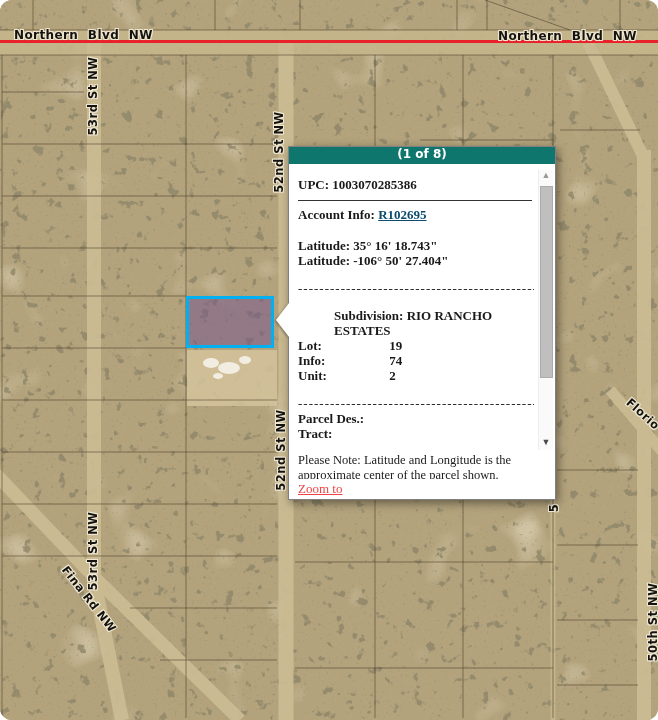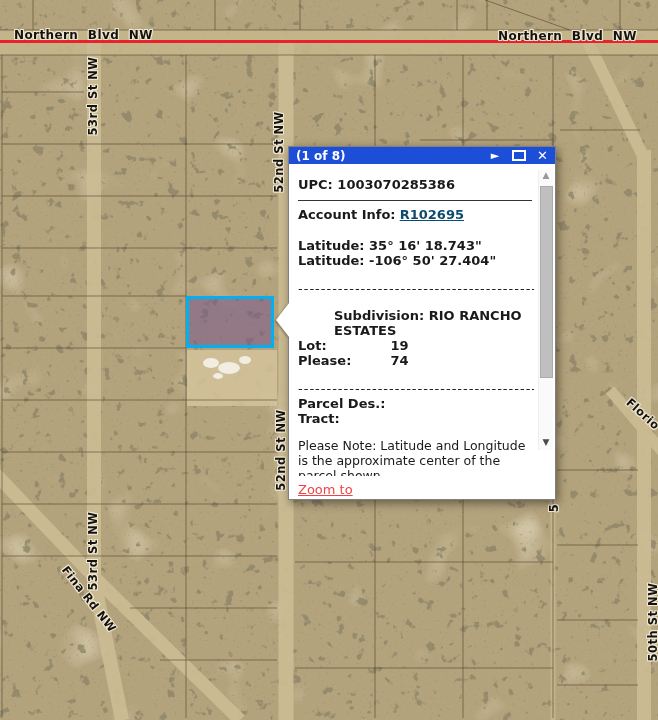--- a/index.html
+++ b/index.html
@@ -1,18 +1,18 @@
 <!DOCTYPE html>
 <html><head>
 <meta charset="utf-8">
 <style>
   html,body { margin:0; padding:0; }
   .stage {
     position:relative; width:658px; height:720px; overflow:hidden;
-    background:#b3a27a; font-family:"DejaVu Sans","Liberation Sans",sans-serif;
+    background:#b3a27a; font-family:"DejaVu Sans","Liberation Sans",sans-serif;border-radius:12px;
   }
   .stage svg.map-base { position:absolute; left:0; top:0; }
 
   
   .road-label {
     position:absolute; font-size:12px; font-weight:bold; color:#151310;
     white-space:nowrap; letter-spacing:.4px; word-spacing:5px;
     text-shadow:-1px -1px 0 #efe6cf,1px -1px 0 #efe6cf,-1px 1px 0 #efe6cf,1px 1px 0 #efe6cf,0 0 2px #fff;
   }
   .street-label {
@@ -37,30 +37,30 @@
     background:#fff; border:1px solid #808080; box-sizing:border-box;
     box-shadow:2px 3px 9px rgba(0,0,0,.45); font-size:13px; color:#1a1a1a;
   }
   .popup-arrow {
     position:absolute; left:-13px; top:156px; width:0; height:0;
     border-top:17px solid transparent; border-bottom:17px solid transparent;
     border-right:13px solid #fff;
     filter:drop-shadow(-1px 1px 1px rgba(0,0,0,.35));
   }
   .popup-header {
-    position:absolute; left:0; top:0; right:0; height:17px; background:#1d4ed8;
+    position:absolute; left:0; top:0; right:0; height:17px; background:#0f766e;
     color:#fff; display:flex; align-items:center; padding:0 7px; box-sizing:border-box;
-    font-size:12px; font-weight:bold; cursor:move;
+    font-size:12px; font-weight:bold; cursor:move;flex-direction:column;
   }
   .popup-title { flex:1; }
   .hdr-icon { color:#fff; font-weight:bold; cursor:pointer; line-height:1; }
   .icon-next { font-size:11px; margin-right:13px; }
   .max-box { width:10px; height:7px; border:2px solid #fff; margin-right:11px; cursor:pointer; }
   .icon-close { font-size:13px; }
-  .popup-body { position:absolute; left:0; top:20px; right:0; bottom:0; background:#fff; }
+  .popup-body { position:absolute; left:0; top:20px; right:0; bottom:0; background:#fff;font-family:Liberation Serif, serif; }
   .popup-scroll {
     position:absolute; left:9px; top:4px; width:236px; height:308px;
     overflow:hidden; line-height:15px;
   }
   .b { font-weight:bold; }
   .row-upc { margin-top:6px; }
   .rule { border:0; border-top:1px solid #333; margin:8px 2px 6px 0; }
   .row-lat { margin-top:16px; }
   .dashes {
     margin-top:13px; white-space:nowrap; overflow:hidden; height:15px;
@@ -228,22 +228,26 @@
 
         <div class="row-subdiv b">
           <span>Subdivision:</span>
           <span>RIO RANCHO ESTATES</span>
         </div>
         <div class="kv b">
           <span class="k">Lot:</span>
           <span>19</span>
         </div>
         <div class="kv b">
-          <span class="k">Please:</span>
+          <span class="k">Info:</span>
           <span>74</span>
+        </div>
+        <div class="kv b">
+          <span class="k">Unit:</span>
+          <span>2</span>
         </div>
 
         <div class="dashes">------------------------------------------------</div>
 
         <div class="b">
           <span>Parcel Des.:</span>
           <span></span>
         </div>
         <div class="b">
           <span>Tract:</span>

